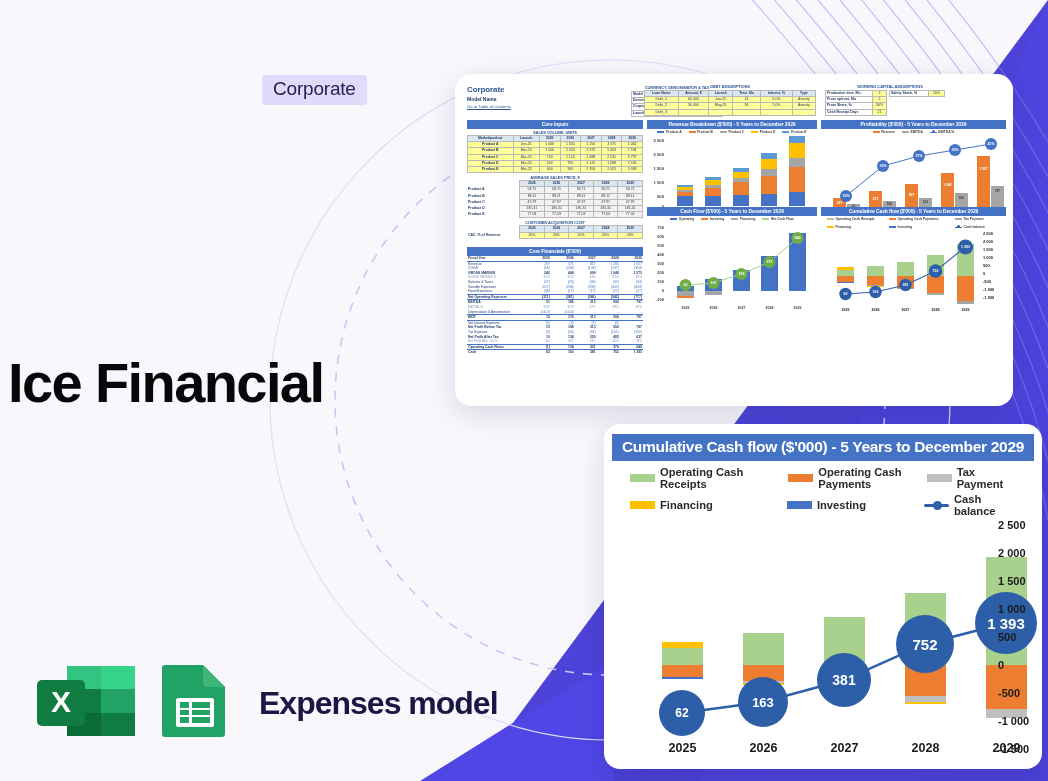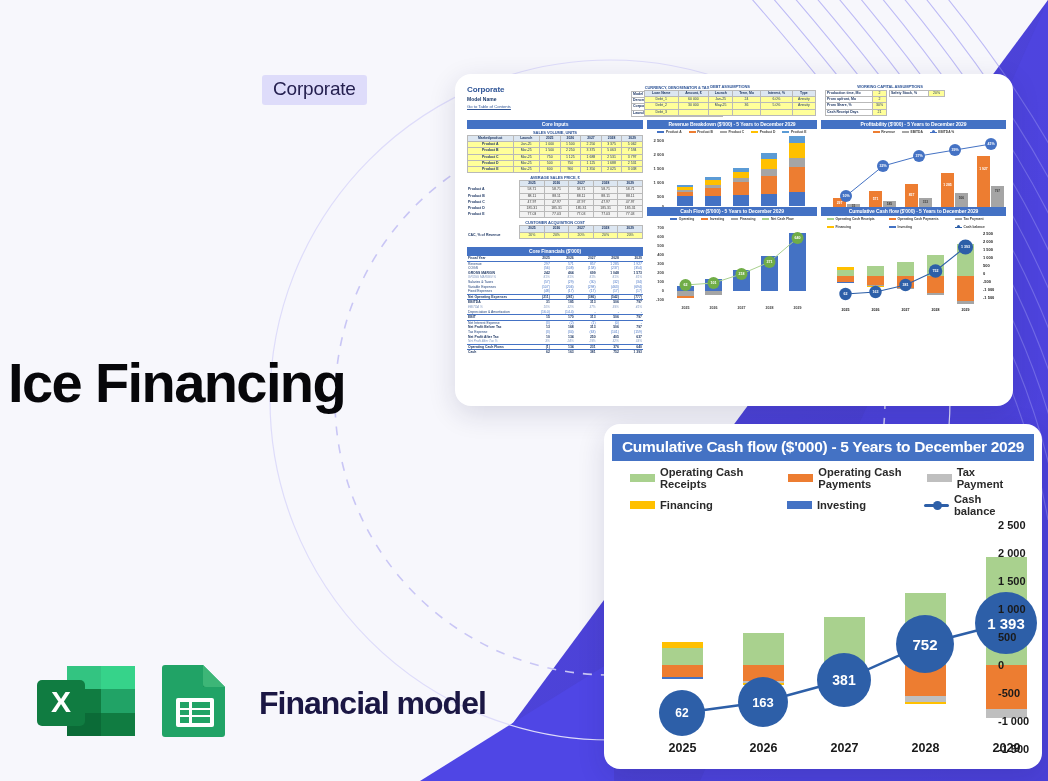--- a/index.html
+++ b/index.html
@@ -150,21 +150,21 @@
 
       <path d="M 614 660 L 614 781 L 420 781 Z" fill="#4f46e5"></path>
 
       <circle cx="610" cy="400" r="275" fill="none" stroke="#c9c6f5" stroke-width="1.6" stroke-dasharray="9 9"></circle>
       <circle cx="610" cy="400" r="340" fill="none" stroke="#dedcfa" stroke-width="1.2"></circle>
     </g>
   </svg>
 
   <div class="brand-sub">Corporate</div>
 
-  <div class="hero-title">Ice Financing</div>
+  <div class="hero-title">Ice Financial</div>
 
   <div class="footer-row">
     <span>
       <svg width="104" height="78" viewBox="0 0 104 78">
         <rect x="32" y="4" width="68" height="70" rx="3" fill="#21a366"></rect>
         <rect x="32" y="4" width="34" height="23" fill="#33c481"></rect>
         <rect x="66" y="4" width="34" height="23" fill="#36d38a"></rect>
         <rect x="32" y="27" width="34" height="24" fill="#107c41"></rect>
         <rect x="66" y="27" width="34" height="24" fill="#21a366"></rect>
         <rect x="32" y="51" width="34" height="23" fill="#0b6b37"></rect>
@@ -180,21 +180,21 @@
         <path d="M46 25h22L46 3v22Z" fill="#0e7c42" opacity="0.35"></path>
         <rect x="19" y="36" width="38" height="29" rx="2" fill="#ffffff"></rect>
         <rect x="23" y="40" width="9" height="6" fill="#21a366"></rect>
         <rect x="35" y="40" width="18" height="6" fill="#21a366"></rect>
         <rect x="23" y="48" width="9" height="5" fill="#21a366"></rect>
         <rect x="35" y="48" width="18" height="5" fill="#21a366"></rect>
         <rect x="23" y="55" width="9" height="6" fill="#21a366"></rect>
         <rect x="35" y="55" width="18" height="6" fill="#21a366"></rect>
       </svg>
     </span>
-    <span class="footer-label">Financial model</span>
+    <span class="footer-label">Expenses model</span>
   </div>
 
   <div class="card card-dashboard">
     <div class="dash">
 
       <div style="position:absolute;left:6px;top:4px;width:28%;">
         <div class="dash-title">Corporate</div>
         <div class="dash-model">Model Name</div>
         <div class="dash-link">Go to Table of Contents</div>
       </div>

